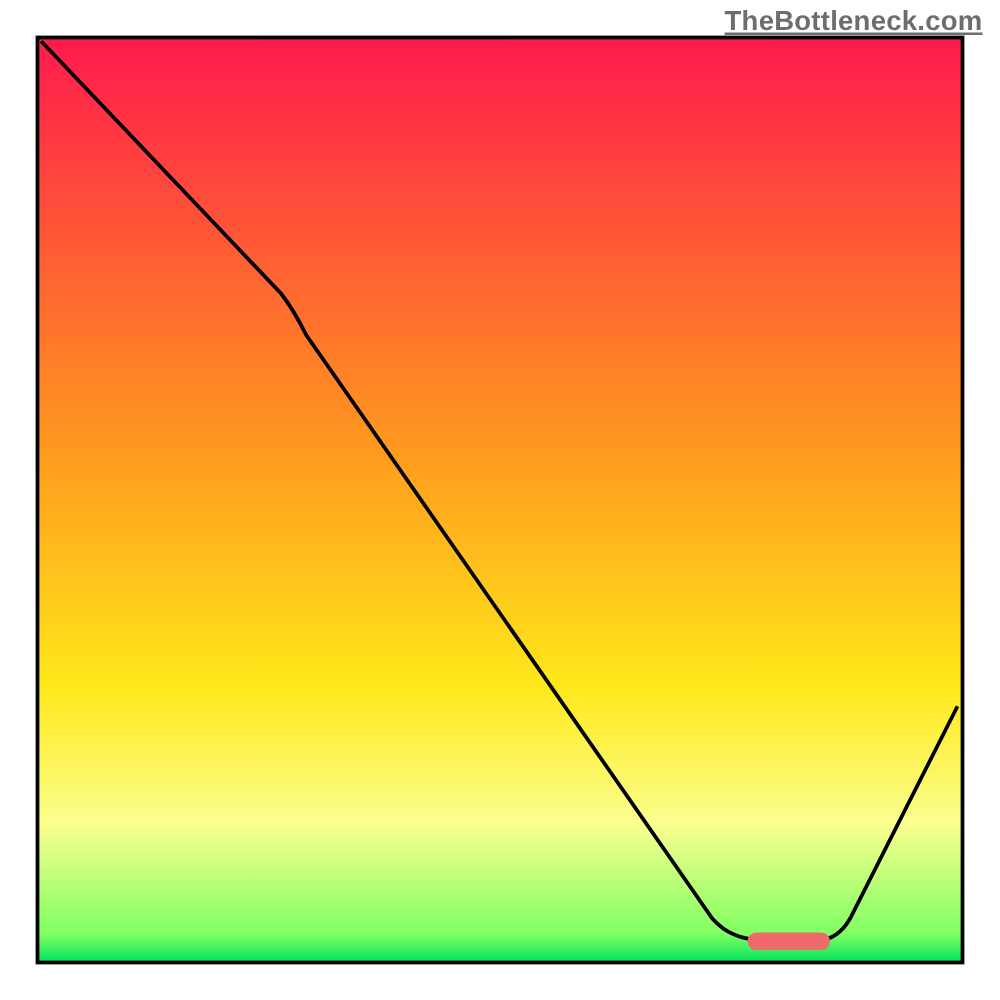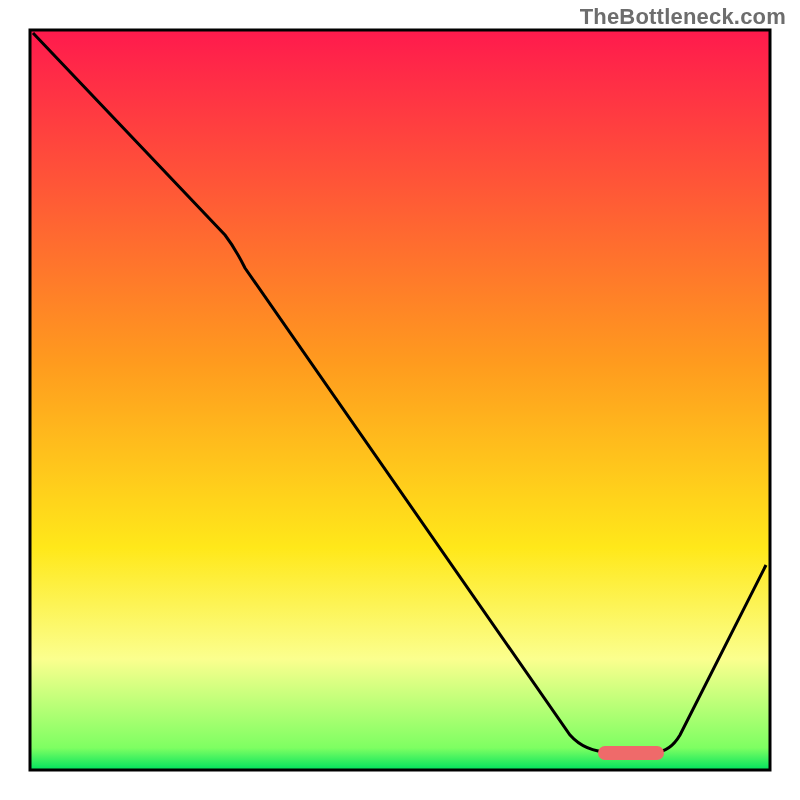--- a/index.html
+++ b/index.html
@@ -16,20 +16,21 @@
     height: 800px;
   }
   .watermark {
     position: absolute;
     top: 4px;
     right: 14px;
     font-size: 22px;
     font-weight: 600;
     color: #6d6d6d;
     letter-spacing: 0.2px;
+    text-decoration: underline;
   }
   svg {
     position: absolute;
     top: 0;
     left: 0;
   }
 </style>
 </head>
 <body>
 

